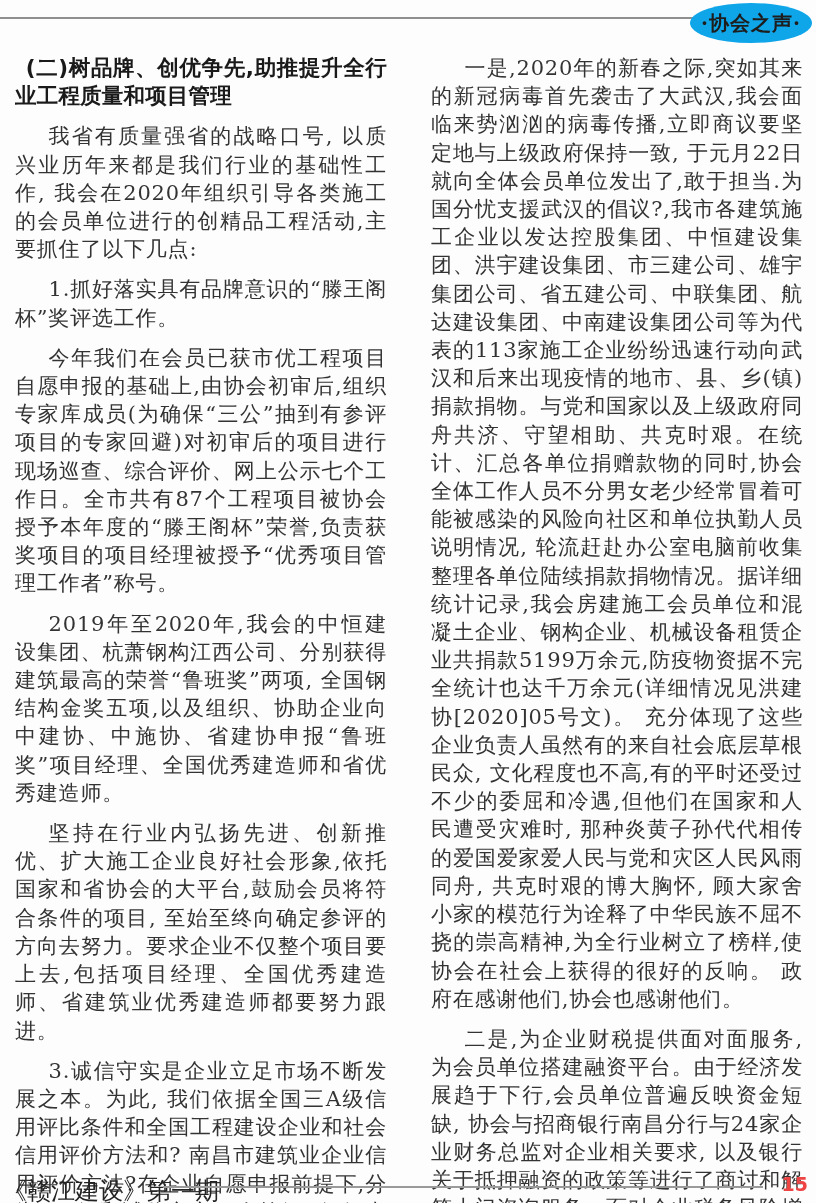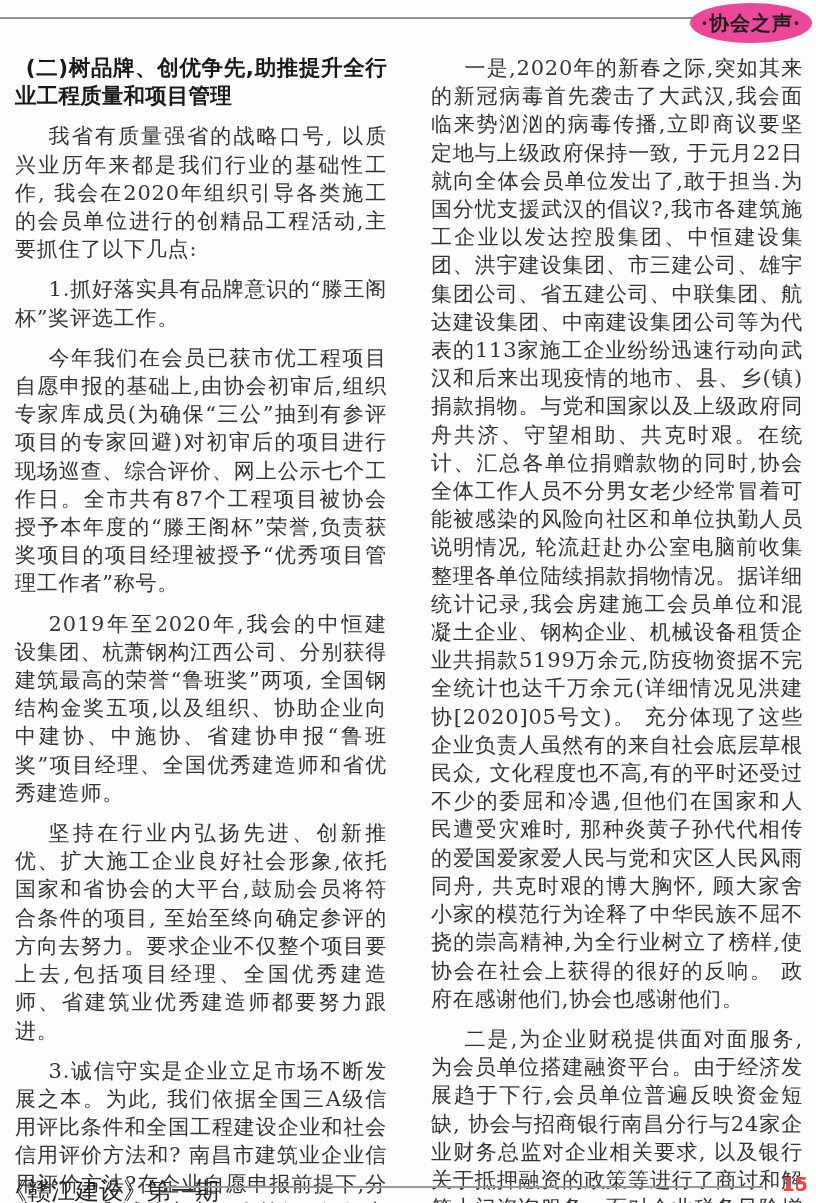--- a/index.html
+++ b/index.html
@@ -16,21 +16,21 @@
   .header-rule {
     position: absolute;
     top: 17px; left: 0;
     width: 702px; height: 2px;
     background: #8f8f8f;
   }
   .badge {
     position: absolute;
     top: 3px; left: 690px;
     width: 122px; height: 40px;
-    background: #ec4899;
+    background: #0ea5e9;
     border-radius: 50%;
     display: flex; align-items: center; justify-content: center;
     font-size: 20px;
     font-weight: bold;
     color: #1d1d1d;
     letter-spacing: 1px;
   }
   .col {
     position: absolute;
     top: 42px;

